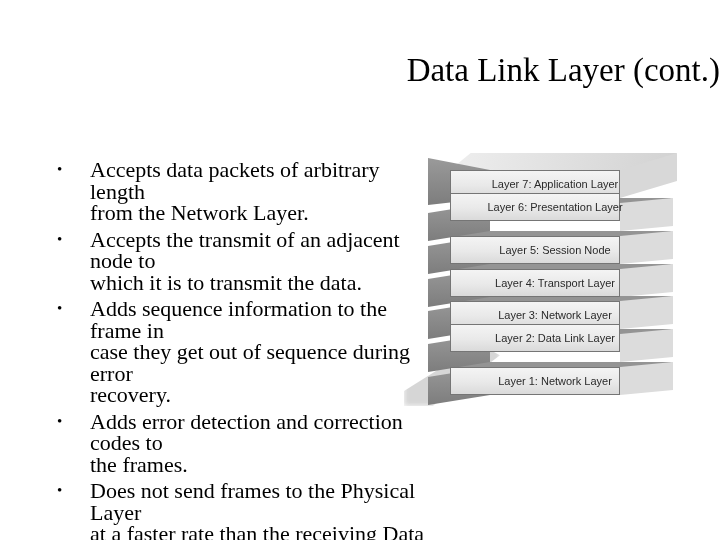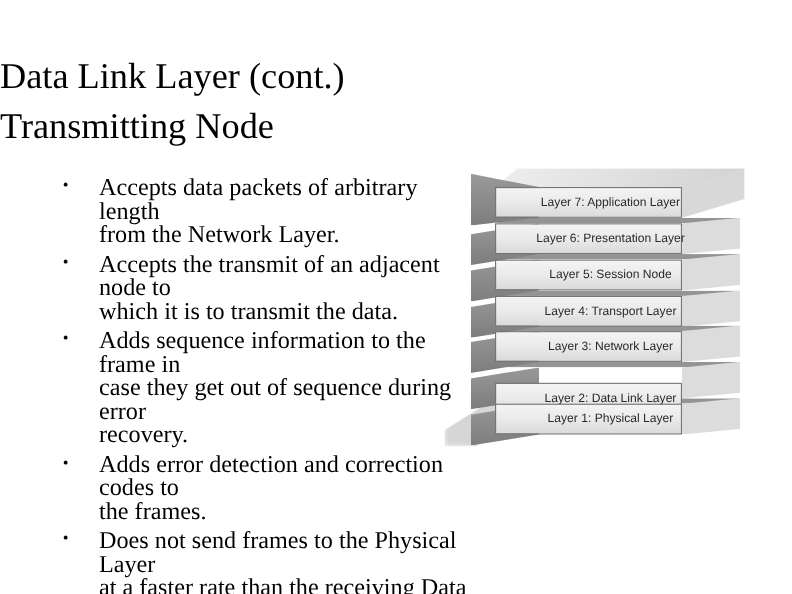--- a/index.html
+++ b/index.html
@@ -9,21 +9,21 @@
     background:#ffffff;
     overflow:hidden;
     font-family:"Liberation Serif", serif;
     color:#000;
   }
 
   
   .title{
     position:absolute;
     left:0;top:48px;width:720px;
-    text-align:left;
+    text-align:right;
     font-size:33px;
     line-height:45px;
     color:#000;
   }
 
   
   .bullets{
     position:absolute;
     left:57px;top:159px;
     width:380px;
@@ -107,21 +107,20 @@
     z-index:0;
   }
 </style>
 </head>
 <body>
 
 <div class="slide">
 
   <div class="title">
     <div>Data Link Layer (cont.)</div>
-    <div>Transmitting Node</div>
   </div>
 
   <div class="bullets">
     <div class="bullet">
       <span class="marker">•</span>
       <div class="btext">Accepts data packets of arbitrary length
 from the Network Layer.</div>
     </div>
     <div class="bullet">
       <span class="marker">•</span>
@@ -154,21 +153,21 @@
     <div class="topface0"></div>
     <div class="rface0"></div>
     <div class="lface0"></div>
     <div class="slab-front" style="top:170px">
       <span>Layer 7: Application Layer</span>
     </div>
 
     <div class="band" style="top:198px"></div>
     <div class="rface" style="top:198px"></div>
     <div class="lface" style="top:203px"></div>
-    <div class="slab-front" style="top:203px">
+    <div class="slab-front" style="top:193px">
       <span>Layer 6: Presentation Layer</span>
     </div>
 
     <div class="band" style="top:231px"></div>
     <div class="rface" style="top:231px"></div>
     <div class="lface" style="top:236px"></div>
     <div class="slab-front" style="top:236px">
       <span>Layer 5: Session Node</span>
     </div>
 
@@ -182,25 +181,25 @@
     <div class="band" style="top:296px"></div>
     <div class="rface" style="top:296px"></div>
     <div class="lface" style="top:301px"></div>
     <div class="slab-front" style="top:301px">
       <span>Layer 3: Network Layer</span>
     </div>
 
     <div class="band" style="top:329px"></div>
     <div class="rface" style="top:329px"></div>
     <div class="lface" style="top:334px"></div>
-    <div class="slab-front" style="top:348px">
+    <div class="slab-front" style="top:324px">
       <span>Layer 2: Data Link Layer</span>
     </div>
 
     <div class="band" style="top:362px"></div>
     <div class="rface" style="top:362px"></div>
     <div class="lface" style="top:367px"></div>
     <div class="slab-front" style="top:367px">
-      <span>Layer 1: Physical Layer</span>
+      <span>Layer 1: Network Layer</span>
     </div>
 
   </div>
 </div>
 
 </body></html>

